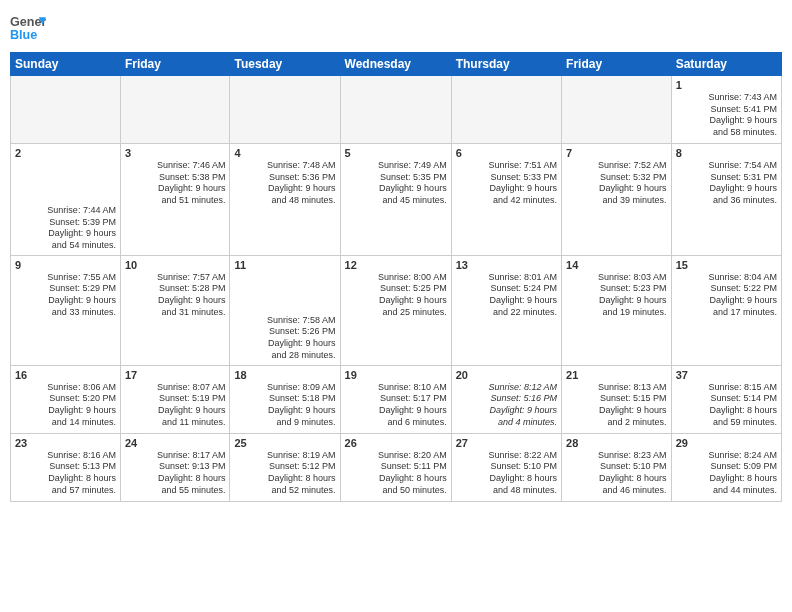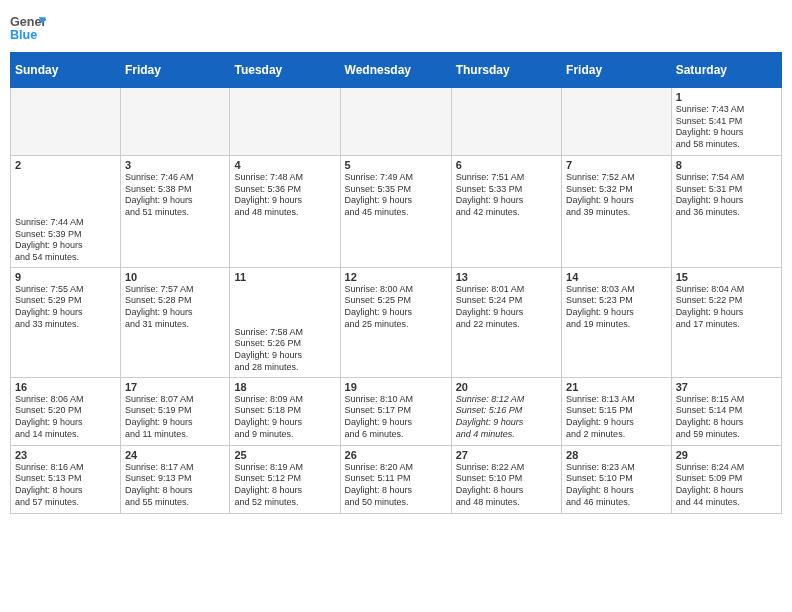--- a/index.html
+++ b/index.html
@@ -47,21 +47,21 @@
     .calendar {
       width: 100%;
       border-collapse: collapse;
       border: 1px solid #ccc;
     }
     .calendar th {
       background: #1565c0;
       color: #fff;
       font-size: 12px;
       font-weight: bold;
-      padding: 10px 4px;
+      padding: 4px 4px;
       text-align: left;
       border: 1px solid #1565c0;
     }
     .calendar td {
       border: 1px solid #ccc;
       vertical-align: top;
       padding: 3px 4px;
       width: 113px;
       font-size: 9.5px;
       color: #333;
@@ -74,20 +74,21 @@
       font-size: 11px;
       font-weight: bold;
       color: #333;
       display: block;
       margin-bottom: 1px;
     }
     .day-info {
       font-size: 9px;
       color: #333;
       line-height: 1.3;
+      text-align: right;
     }
     tr.week td {
       height: 68px;
     }
     tr.last-week td {
       height: 68px;
     }
   </style>
 </head>
 <body>

